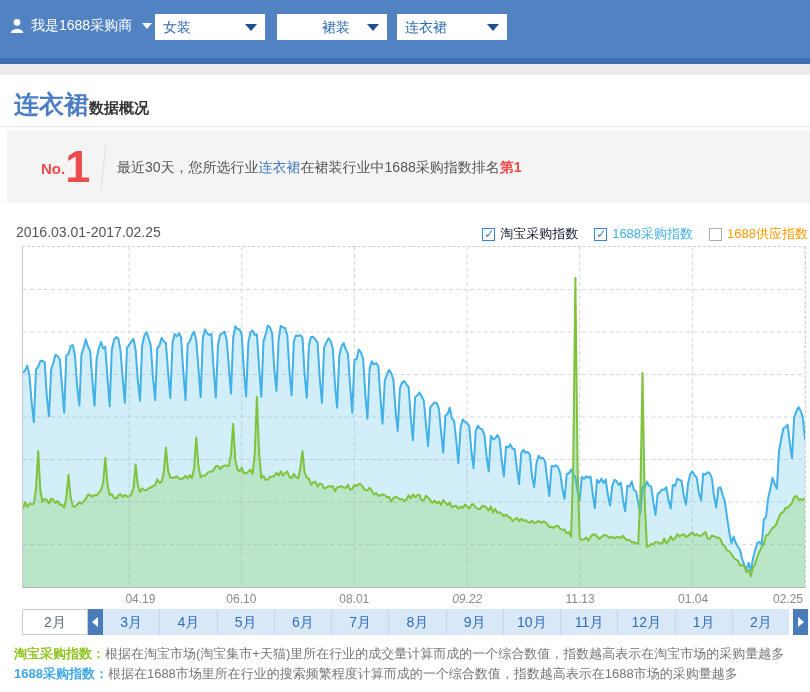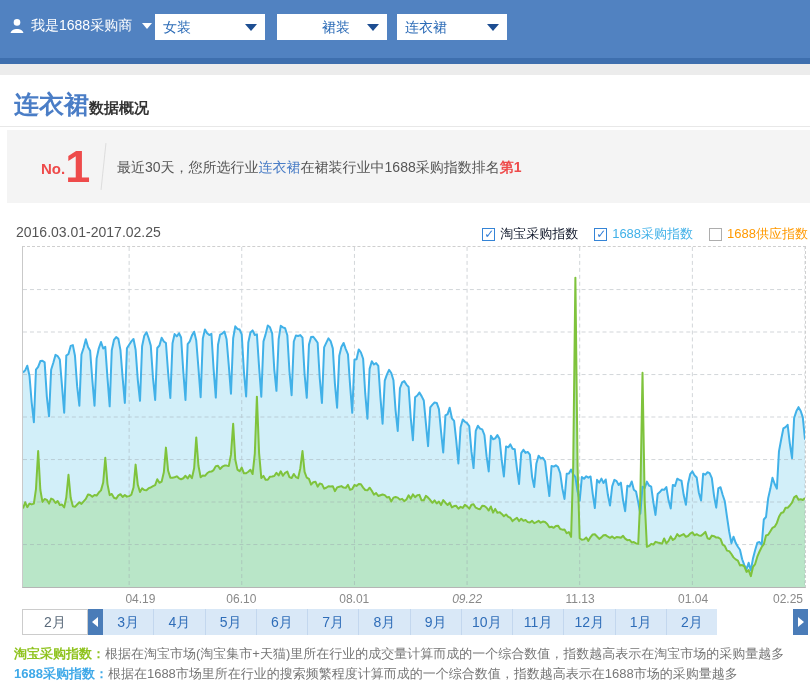--- a/index.html
+++ b/index.html
@@ -55,21 +55,21 @@
     font-size:12px; color:#898989; }
 
   
   .msel-box { position:absolute; left:22px; top:609px; width:66px; height:26px; background:#fff;
     border:1px solid #ccc; text-align:center; line-height:24px; font-size:14px; color:#5a6a7a; cursor:pointer; }
   .mbtn { position:absolute; top:609px; width:15px; height:26px; background:#4a7cb8; cursor:pointer; }
   .mbtn .tri-l { position:absolute; left:4px; top:8px; width:0; height:0;
     border-top:5px solid transparent; border-bottom:5px solid transparent; border-right:6px solid #fff; }
   .mbtn .tri-r { position:absolute; left:5px; top:8px; width:0; height:0;
     border-top:5px solid transparent; border-bottom:5px solid transparent; border-left:6px solid #fff; }
-  .months { position:absolute; left:103px; top:609px; width:614px; height:26px; display:flex; }
+  .months { position:absolute; left:103px; top:609px; width:686px; height:26px; display:flex; }
   .months .mc { flex:1; background:#d9e8f7; color:#2f6db8; font-size:14px; text-align:center;
     line-height:26px; border-left:1px solid #c3d7ee; cursor:pointer; }
   .months .mc:first-child { border-left:none; }
 
   
   .fnote { position:absolute; left:14px; font-size:13px; color:#767676; white-space:nowrap; }
   .fnote .flabel { font-weight:bold; }
 </style>
 </head>
 <body>

